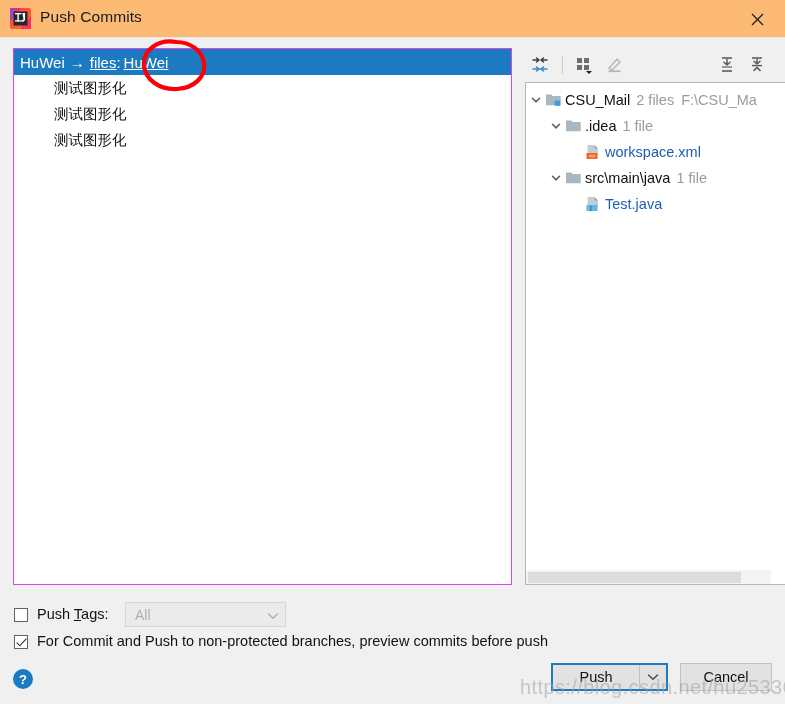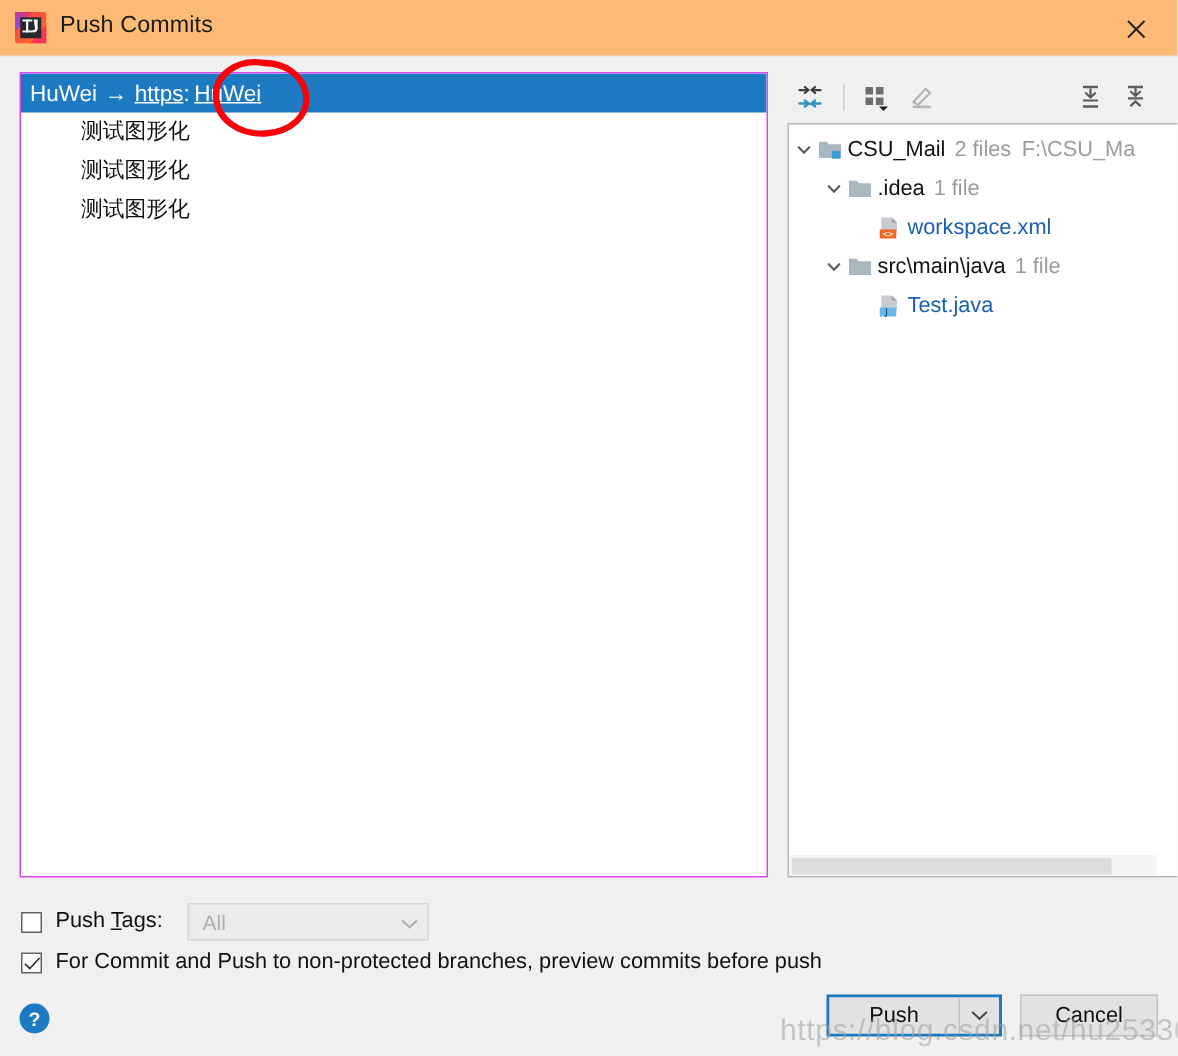--- a/index.html
+++ b/index.html
@@ -314,21 +314,21 @@
     </svg>
   </div>
 </div>
 <div class="title-sep"></div>
 
 <div class="commits-panel">
 
   <div class="branch-row">
     <span class="plain">HuWei</span>
     <span class="arrow">→</span>
-    <span class="link">https</span>
+    <span class="link">files</span>
     <span class="colon">:</span>
     <span class="link">HuWei</span>
   </div>
 
   <div class="commit-row" style="top:26px">测试图形化</div>
   <div class="commit-row" style="top:52px">测试图形化</div>
   <div class="commit-row" style="top:78px">测试图形化</div>
 </div>
 
 <div class="tree-toolbar">

